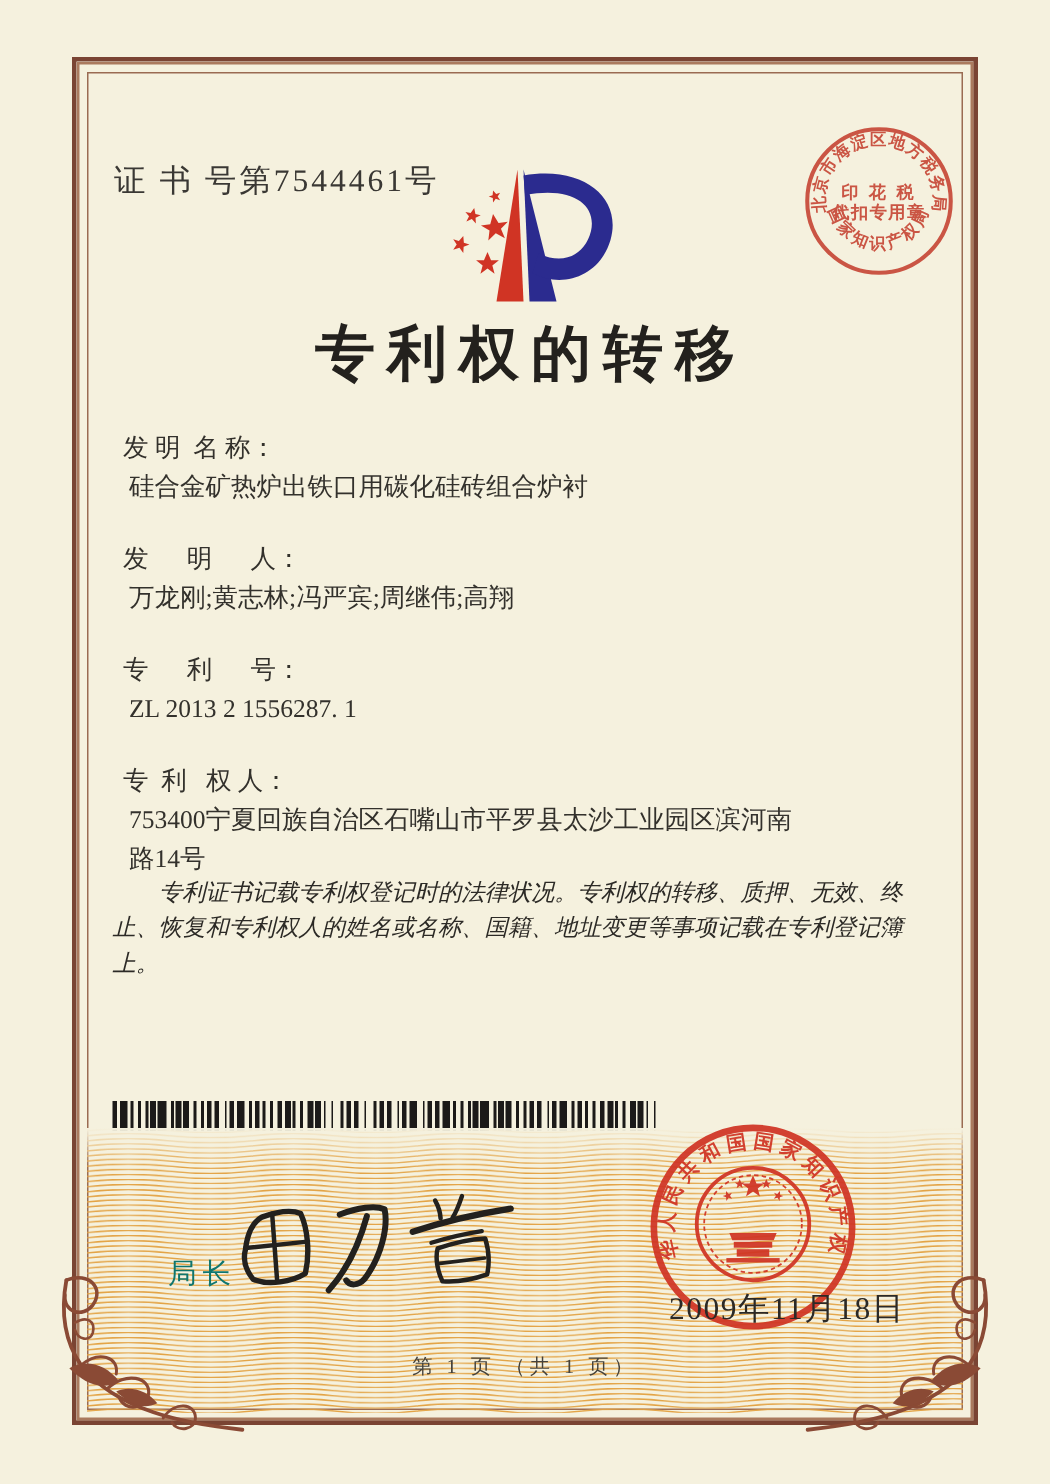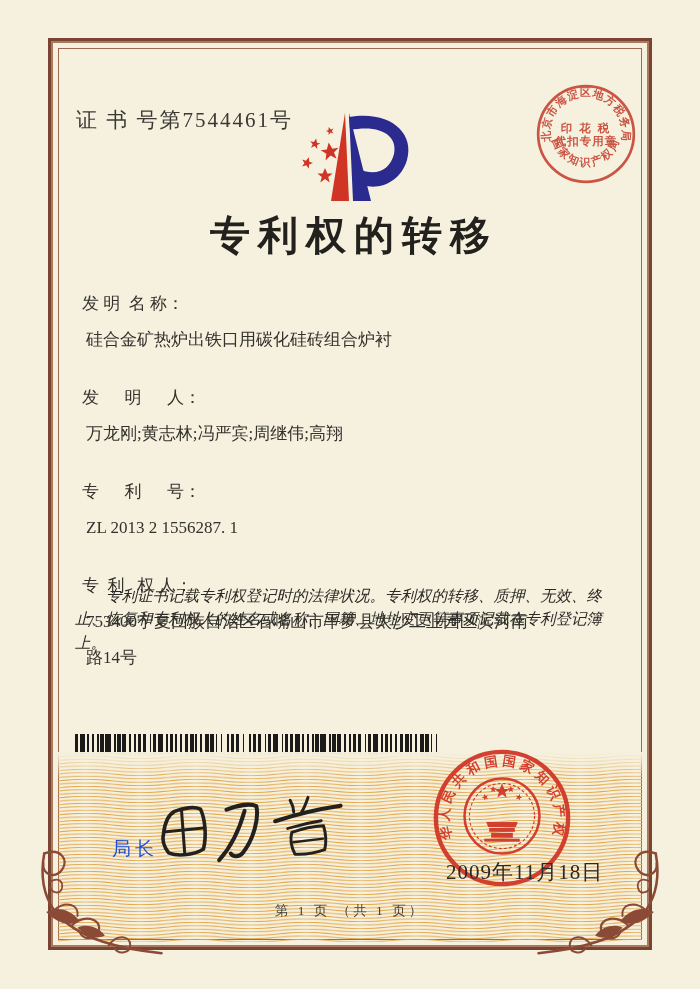--- a/index.html
+++ b/index.html
@@ -19,42 +19,42 @@
     font-size:21px;letter-spacing:2px;color:#3a3834;
   }
   .logo{position:absolute;left:288px;top:108px;width:132px;height:100px;}
   .tax-stamp{position:absolute;left:534px;top:82px;width:104px;height:104px;opacity:.88;}
   .title{
     position:absolute;left:0;top:208px;width:100%;
     text-align:center;font-size:40px;font-weight:bold;color:#23211d;
     letter-spacing:8px;text-indent:8px;
   }
   .fields{position:absolute;left:82px;top:286px;width:548px;}
-  .field-row{position:relative;margin-bottom:22px;font-size:17px;line-height:36px;}
+  .field-row{position:relative;margin-bottom:22px;font-size:17px;line-height:26px;}
   .field-label{
     display:inline-block;vertical-align:top;color:#33312c;white-space:pre;
   }
   .field-value{
     display:inline-block;vertical-align:top;width:445px;color:#33312c;
     margin-left:4px;
   }
   .body-text{
     position:absolute;left:75px;top:584px;width:551px;
     font-size:15.5px;line-height:23.4px;color:#2c2a26;
     font-style:italic;
   }
   .body-text p{margin:0;text-indent:2em;}
   .barcode{position:absolute;left:75px;top:734px;height:20px;display:flex;align-items:stretch;}
   .barcode .b{background:#1c1a18;}
   .guilloche{position:absolute;left:58px;top:752px;width:584px;height:190px;z-index:1;}
   .ornament{position:absolute;width:138px;height:132px;z-index:2;}
   .ornament.left{left:30px;top:828px;}
   .ornament.right{right:30px;top:828px;transform:scaleX(-1);}
   .sig-row{position:absolute;left:112px;top:836px;z-index:3;}
-  .sig-title{font-size:19px;letter-spacing:4px;color:#1d4ed8;}
+  .sig-title{font-size:19px;letter-spacing:4px;color:#0f766e;}
   .signature{position:absolute;left:150px;top:790px;width:200px;height:95px;z-index:3;}
   .seal{position:absolute;left:428px;top:744px;width:148px;height:148px;z-index:3;opacity:.93;}
   .seal-date{
     position:absolute;left:446px;top:858px;z-index:4;
     font-size:21px;letter-spacing:1px;color:#2b2926;
   }
   .footer{
     position:absolute;left:0;top:902px;width:100%;text-align:center;z-index:3;
     font-size:13.5px;letter-spacing:3px;color:#45423c;
   }

